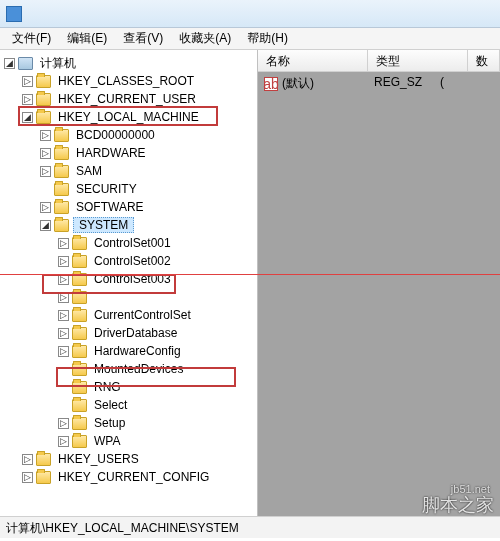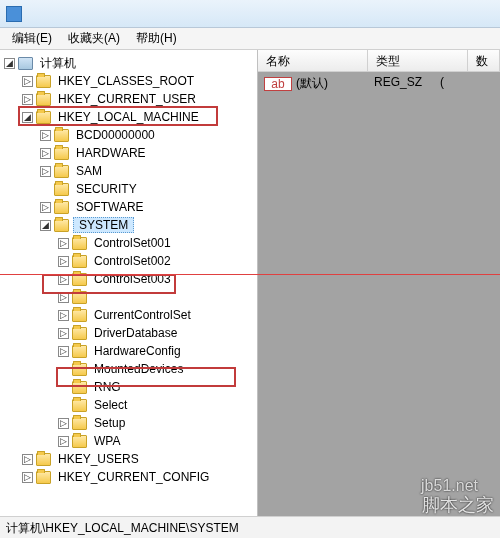--- a/index.html
+++ b/index.html
@@ -10,49 +10,51 @@
 .menubar{height:22px;background:#f5f5f5;border-bottom:1px solid #d0d0d0;display:flex;align-items:center;padding:0 4px}
 .menu-item{padding:2px 8px;cursor:default}
 .content{display:flex;height:466px}
 .tree-pane{width:258px;border-right:1px solid #c0c0c0;overflow:hidden;padding-top:4px;position:relative}
 .list-pane{flex:1;background:#a3a3a3}
 .list-header{height:22px;background:linear-gradient(#fdfdfd,#ececec);border-bottom:1px solid #d0d0d0;display:flex}
 .col{padding:3px 8px;border-right:1px solid #d0d0d0}
 .list-row{display:flex;padding:3px 0}
 .list-row .c1{width:110px;padding-left:6px;display:flex;align-items:center;gap:4px}
 .list-row .c2{flex:1;padding-left:6px}
-.ab-icon{width:28px;height:14px;border:1px solid #c04040;display:flex;align-items:center;justify-content:center;font-size:12px;color:#c04040;background:#fff}
+.ab-icon{width:14px;height:14px;border:1px solid #c04040;display:flex;align-items:center;justify-content:center;font-size:14px;color:#c04040;background:#fff}
 .tree{position:relative}
 .node{display:flex;align-items:center;height:18px;white-space:nowrap;position:relative}
 .toggle{width:11px;height:11px;border:1px solid #888;background:#fff;display:flex;align-items:center;justify-content:center;font-size:9px;line-height:1;margin-right:3px;color:#333}
 .toggle.blank{border:none;background:none;color:transparent}
 .folder{width:15px;height:13px;background:linear-gradient(#ffe9a8,#f5c94b);border:1px solid #c9a227;border-radius:1px;margin-right:4px;position:relative}
 .folder::before{content:"";position:absolute;top:-3px;left:0;width:6px;height:3px;background:#f5c94b;border:1px solid #c9a227;border-bottom:none;border-radius:1px 1px 0 0}
 .computer{width:15px;height:13px;background:linear-gradient(#d0e4f5,#a8c8e0);border:1px solid #6a8aa8;border-radius:1px;margin-right:4px}
 .label{padding:1px 3px}
 .label.sel{background:#cde8ff;border:1px dotted #5a9ad0;padding:0 5px}
 .ind{display:inline-block}
 .hl{position:absolute;border:2px solid #c23b3b;pointer-events:none}
 .hl1{left:18px;top:56px;width:200px;height:20px}
 .hl2{left:42px;top:224px;width:134px;height:20px}
 .hl3{left:56px;top:317px;width:180px;height:20px}
 .red-line{position:absolute;left:0;right:0;top:274px;height:0;border-top:1px solid #e04040;pointer-events:none}
 .statusbar{height:22px;background:#f3f3f3;border-top:1px solid #d0d0d0;padding:3px 6px;display:flex;align-items:flex-start}
 .watermark{position:absolute;right:6px;bottom:24px;font-size:18px;color:rgba(255,255,255,.85);text-shadow:0 0 2px #000;font-family:Liberation Mono, monospace;pointer-events:none}
-.wm-url{position:absolute;right:22px;bottom:46px;font-size:16px;color:rgba(255,255,255,.8);text-shadow:0 0 2px #000;pointer-events:none}
+.wm-url{position:absolute;right:10px;bottom:46px;font-size:11px;color:rgba(255,255,255,.8);text-shadow:0 0 2px #000;pointer-events:none}
 </style>
 </head>
 <body>
 
 <div class="titlebar">
   <div class="app-icon"></div>
 </div>
 
 <div class="menubar">
+  <span class="menu-item">文件(F)</span>
   <span class="menu-item">编辑(E)</span>
+  <span class="menu-item">查看(V)</span>
   <span class="menu-item">收藏夹(A)</span>
   <span class="menu-item">帮助(H)</span>
 </div>
 
 <div class="content">
   <div class="tree-pane">
     <div class="tree">
 
       <div class="node">
         <span class="ind" style="width:4px"></span>

